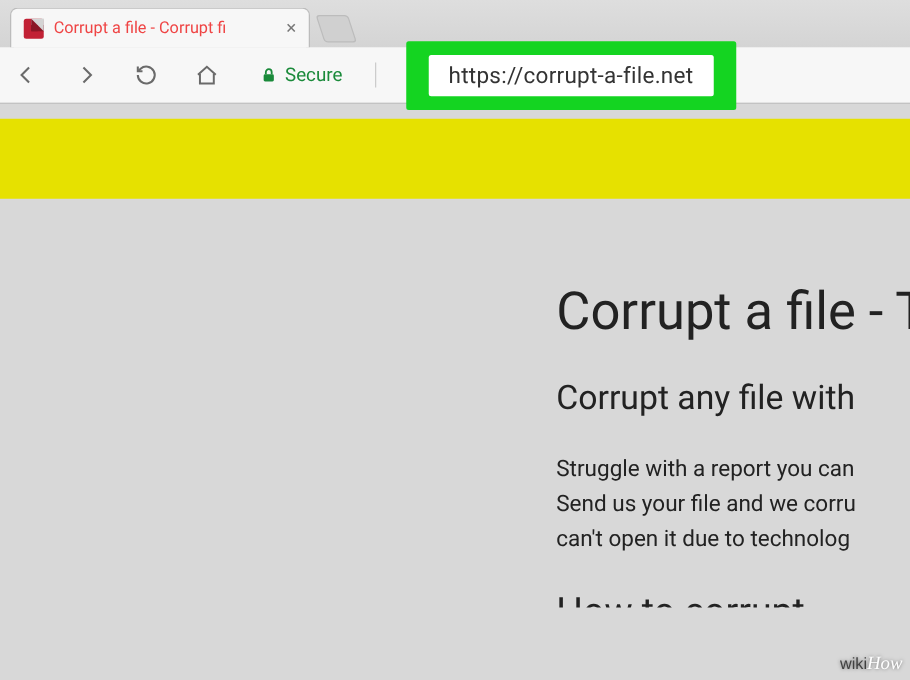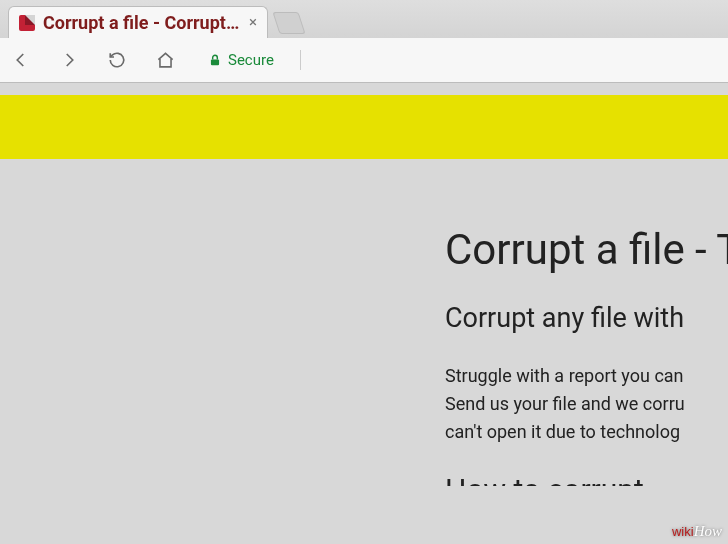--- a/index.html
+++ b/index.html
@@ -46,27 +46,26 @@
     }
     .favicon::after {
       content: "";
       position: absolute;
       top: 0; right: 0;
       border-width: 5px;
       border-style: solid;
       border-color: #d4d4d4 #d4d4d4 #8a1726 #8a1726;
     }
     .tab-title {
-      font-size: 18px;
-      color: #7f1d1d;
+      font-size: 13px;
+      color: #ef4444;
       white-space: nowrap;
       overflow: hidden;
       text-overflow: ellipsis;
       flex: 1;
-      font-weight: bold;
     }
     .tab-close {
       color: #777;
       font-size: 15px;
       line-height: 1;
       cursor: pointer;
     }
     .new-tab {
       width: 26px;
       height: 22px;
@@ -164,21 +163,21 @@
     .watermark {
       position: absolute;
       right: 6px;
       bottom: 4px;
       font-size: 15px;
       color: #fff;
       font-family: Georgia, serif;
       font-style: italic;
       text-shadow: 0 0 3px rgba(0,0,0,.5);
     }
-    .watermark .wiki { color: #b91c1c; font-style: normal; font-family: Arial; font-size: 13px; }
+    .watermark .wiki { color: #404040; font-style: normal; font-family: Arial; font-size: 13px; }
   </style>
 </head>
 <body>
 
 <div class="browser-chrome">
   <div class="tab-strip">
     <div class="tab">
       <span class="favicon"></span>
       <span class="tab-title">Corrupt a file - Corrupt fi</span>
       <span class="tab-close">×</span>
@@ -211,20 +210,23 @@
     <div class="secure">
       <span class="lock-icon">
         <svg width="14" height="16" viewBox="0 0 24 24" fill="#1a8a3a">
             <rect x="5" y="11" width="14" height="10" rx="2"></rect>
             <path d="M8 11 V8 a4 4 0 0 1 8 0 V11" fill="none" stroke="#1a8a3a" stroke-width="2.5"></path>
           </svg>
       </span>
       <span>Secure</span>
     </div>
     <div class="divider"></div>
+    <div class="url-highlight">
+      <div class="url-inner">https://corrupt-a-file.net</div>
+    </div>
   </div>
 </div>
 
 <div class="page">
   <div class="yellow-banner"></div>
   <div class="content">
     <div class="h1">Corrupt a file - T</div>
     <div class="h2">Corrupt any file with</div>
     <div class="para">
       <div>Struggle with a report you can</div>

